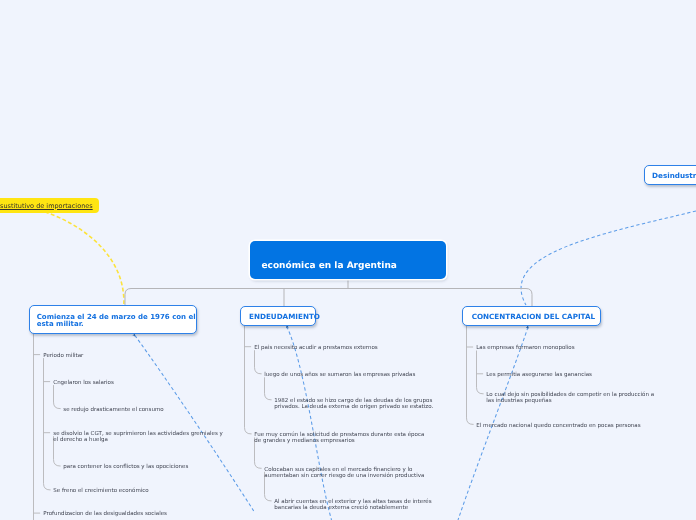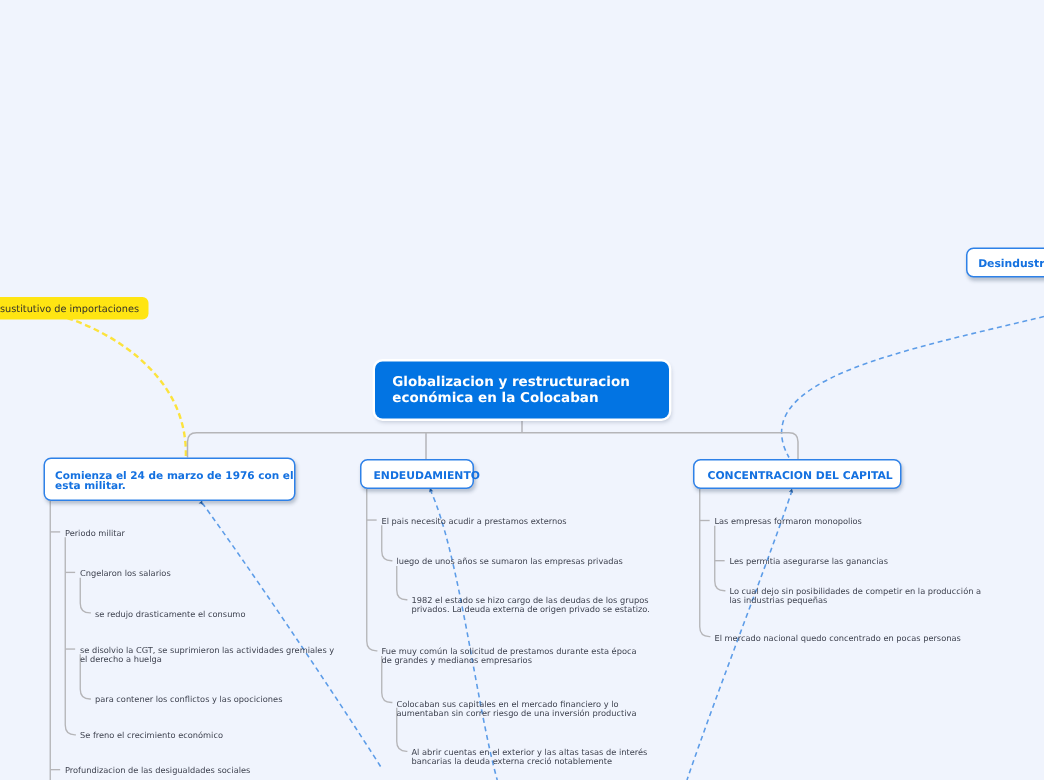--- a/index.html
+++ b/index.html
@@ -21,21 +21,21 @@
     position:absolute;background:#ffffff;border:1.8px solid #2e81e8;border-radius:5px;
     color:#1471e0;font-weight:bold;font-size:7.2px;box-sizing:border-box;
     box-shadow:1px 2px 2.5px rgba(40,60,90,0.28);
   }
   .br-node .lbl{position:absolute;white-space:nowrap;}
 
   .yellow-node{
     position:absolute;background:#ffe512;border-radius:4px;color:#33312b;
     font-size:5.5px;box-sizing:border-box;white-space:nowrap;
   }
-  .yellow-node .lbl{position:absolute;white-space:nowrap;}
+  .yellow-node .lbl{position:absolute;white-space:nowrap;text-decoration:underline;}
 
   .tl{position:absolute;font-size:5.5px;color:#3f4350;line-height:normal;white-space:nowrap;}
 </style>
 </head>
 <body>
 
 <div id="canvas">
   <svg class="layer" id="dashed">
       <path d="M 45 212 C 81.9 224.6 125 254.9 123.9 304" fill="none" stroke="#fce33c" stroke-width="1.6" stroke-dasharray="3.9 2.4" stroke-linecap="butt"></path>
       <path d="M 134.8 335.3 C 165.1 376.8 220.5 458.8 255 513" fill="none" stroke="#5c9ce8" stroke-width="1.05" stroke-dasharray="3.3 2.5" stroke-linecap="butt"></path>
@@ -64,22 +64,21 @@
       <path d="M 466.5 347 L 473.1 347" fill="none" stroke="#b5b5b8" stroke-width="0.9"></path>
       <path d="M 466.5 326 L 466.5 417.90000000000003 Q 466.5 424.40000000000003 473 424.40000000000003 L 473.6 424.40000000000003" fill="none" stroke="#b5b5b8" stroke-width="0.9"></path>
       <path d="M 476.5 373.8 L 483.1 373.8" fill="none" stroke="#b5b5b8" stroke-width="0.9"></path>
       <path d="M 476.5 350.5 L 476.5 387.3 Q 476.5 393.8 483 393.8 L 483.6 393.8" fill="none" stroke="#b5b5b8" stroke-width="0.9"></path>
       <path d="M 125 305 L 125 294.5 Q 125 288.5 131 288.5 L 526 288.5 Q 532 288.5 532 294.5 L 532 306" fill="none" stroke="#b5b5b8" stroke-width="1"></path>
       <path d="M 348 279 L 348 288.5" fill="none" stroke="#b5b5b8" stroke-width="1"></path>
       <path d="M 284 288.5 L 284 306" fill="none" stroke="#b5b5b8" stroke-width="1"></path>
     </svg>
   <div id="nodes">
       <div class="root-node">
-        <div style="top:9.448000000000008px">Globalizacion y restructuracion</div>
-        <div style="top:20.148000000000025px">económica en la Colocaban</div>
+        <div style="top:20.148000000000025px">económica en la Argentina</div>
       </div>
       <div class="br-node" style="left: 29px; top: 305px; width: 168px; height: 29px; font-size: 7px;">
         <span class="lbl" style="left:6.7px;top:6.704000000000008px">Comienza el 24 de marzo de 1976 con el</span>
         <span class="lbl" style="left:6.7px;top:14.204000000000008px">esta militar.</span>
       </div>
       <div class="tl" style="left: 43.3px; top: 352.9px;">Periodo militar</div>
       <div class="tl" style="left: 53.3px; top: 379.9px;">Cngelaron los salarios</div>
       <div class="tl" style="left: 63.3px; top: 406.9px;">se redujo drasticamente el consumo</div>
       <div class="tl" style="left: 53.3px; top: 431px;">se disolvio la CGT, se suprimieron las actividades gremiales y</div>
       <div class="tl" style="left: 53.3px; top: 437px;">el derecho a huelga</div>

